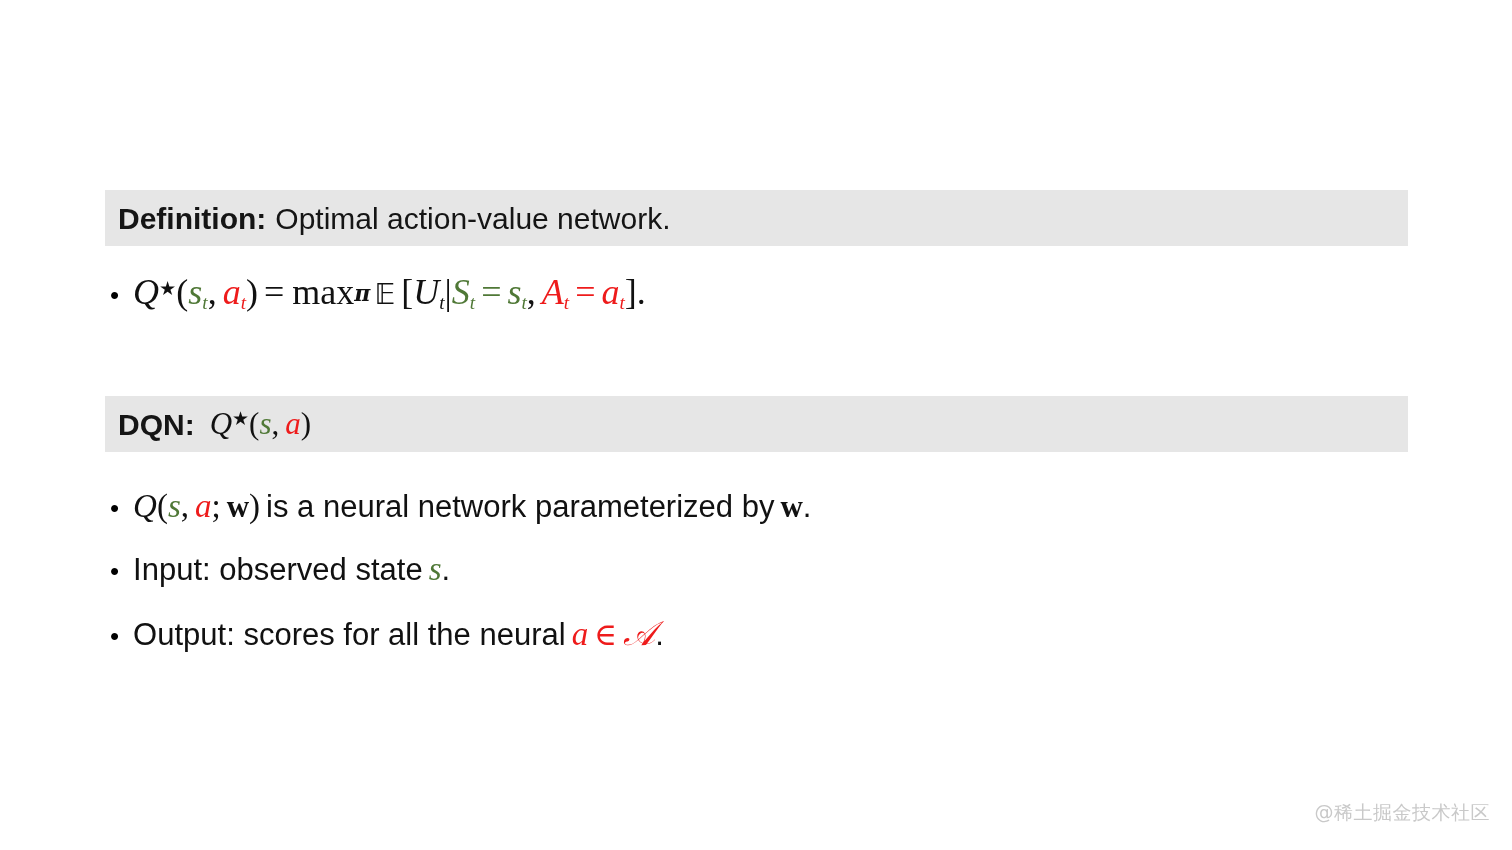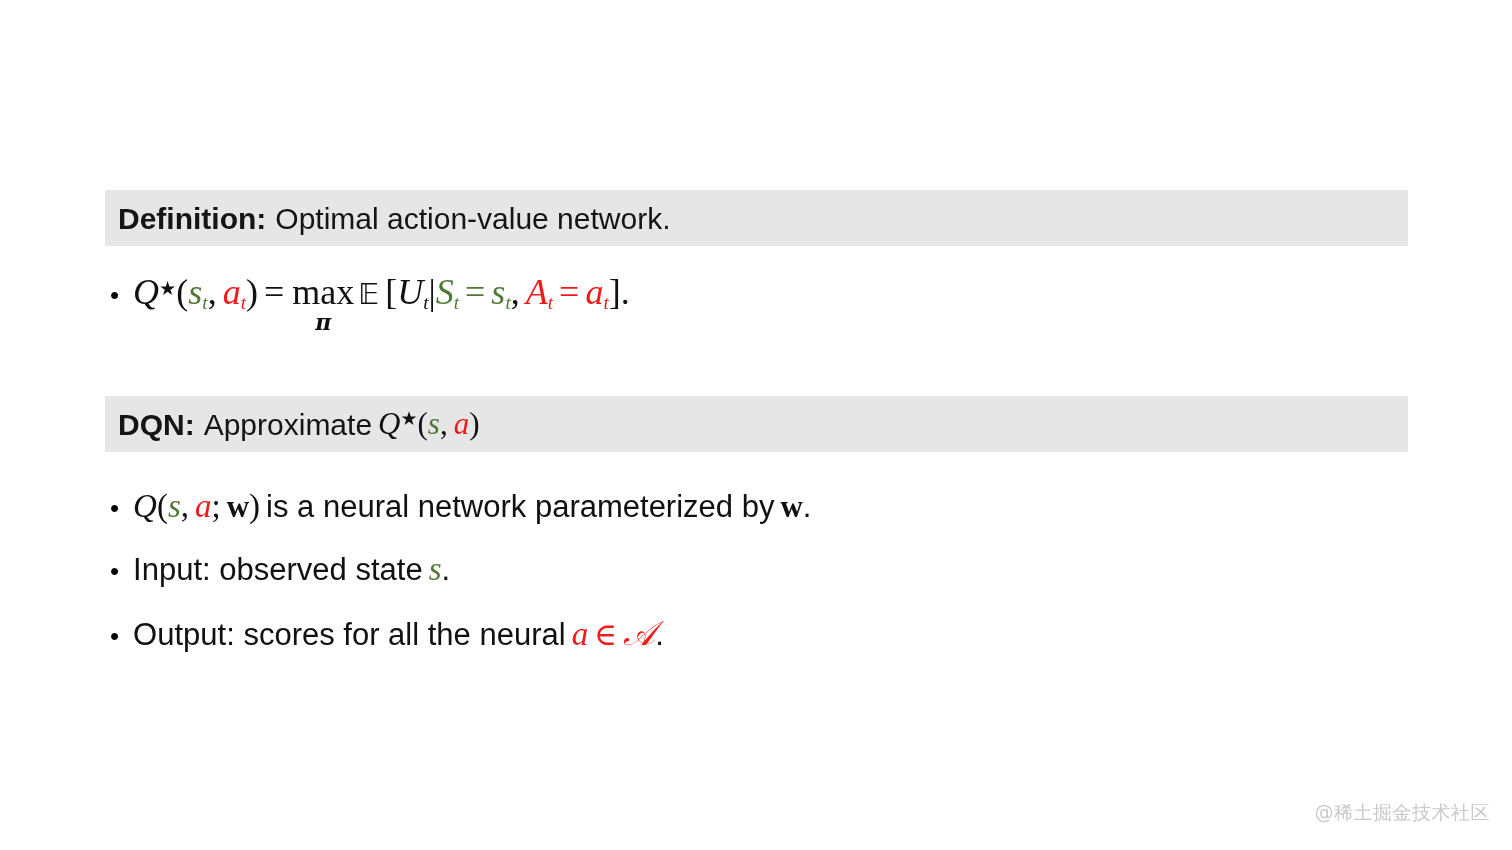--- a/index.html
+++ b/index.html
@@ -140,21 +140,21 @@
 
   .script-a {
     font-family: "DejaVu Serif", serif;
     font-style: italic;
     font-size: 1.02em;
   }
 
   
   .maxpi {
     display: inline-flex;
-    flex-direction: column;
+    flex-direction: row;
     align-items: center;
     vertical-align: baseline;
     position: relative;
     top: 0;
     margin: 0 4px 0 2px;
   }
   .maxpi .op {
     font-family: "Liberation Serif", "DejaVu Serif", serif;
     font-style: normal;
     font-size: 36px;
@@ -199,21 +199,20 @@
     <span class="bullet-text">
       <span class="math blk">Q</span><span class="star blk">★</span><span class="math-up blk">(</span><span class="math green">s</span><sub class="mathsub green">t</sub><span class="math-up blk">,</span><span class="thin"></span><span class="math red">a</span><sub class="mathsub red">t</sub><span class="math-up blk">)</span><span class="thin"></span><span class="math-up blk">=</span><span class="thin"></span><span class="maxpi">
           <span class="op blk">max</span>
           <span class="sub blk">π</span>
         </span><span class="math-up blk bb-e">𝔼</span><span class="thin"></span><span class="math-up blk">[</span><span class="math blk">U</span><sub class="mathsub blk">t</sub><span class="math-up blk">|</span><span class="math green">S</span><sub class="mathsub green">t</sub><span class="thin"></span><span class="math-up green">=</span><span class="thin"></span><span class="math green">s</span><sub class="mathsub green">t</sub><span class="math-up blk">,</span><span class="thin"></span><span class="math red">A</span><sub class="mathsub red">t</sub><span class="thin"></span><span class="math-up red">=</span><span class="thin"></span><span class="math red">a</span><sub class="mathsub red">t</sub><span class="math-up blk">]</span><span class="math-up blk">.</span>
     </span>
   </div>
 
   <div class="banner" id="dqn-banner">
     <span class="lead">DQN:</span>
-    <span>Approximate</span>
     <span class="thin"></span>
     <span><span class="math-up-sm blk" style="font-style:italic;">Q</span><span class="star blk" style="font-size:19px;">★</span><span class="math-up-sm blk">(</span><span class="math-sm green">s</span><span class="math-up-sm blk">,</span><span class="thin"></span><span class="math-sm red">a</span><span class="math-up-sm blk">)</span></span>
     <span class="thin"></span>
   </div>
 
   <div class="bullet-row" id="bullet-row-1">
     <span class="bullet-dot">•</span>
     <span class="bullet-text"><span class="math blk" style="font-size:33px;">Q</span><span class="math-up blk" style="font-size:33px;">(</span><span class="math green" style="font-size:33px;">s</span><span class="math-up blk" style="font-size:33px;">,</span><span class="thin"></span><span class="math red" style="font-size:33px;">a</span><span class="math-up blk" style="font-size:33px;">;</span><span class="thin"></span><span class="bold-w blk" style="font-size:31px;">w</span><span class="math-up blk" style="font-size:33px;">)</span><span class="thin"></span><span>is a neural network parameterized by</span><span class="thin"></span><span class="bold-w blk" style="font-size:31px;">w</span><span>.</span>
     </span>
   </div>

